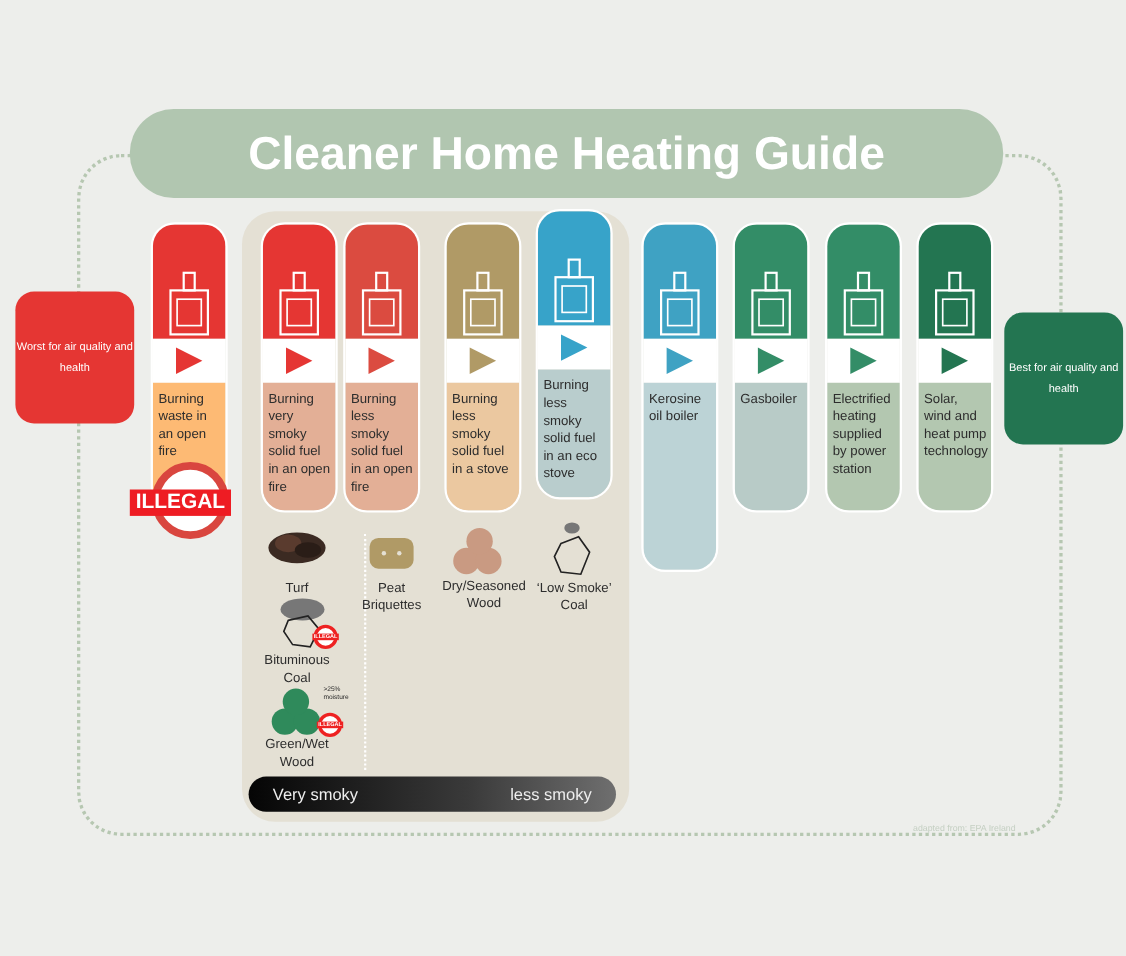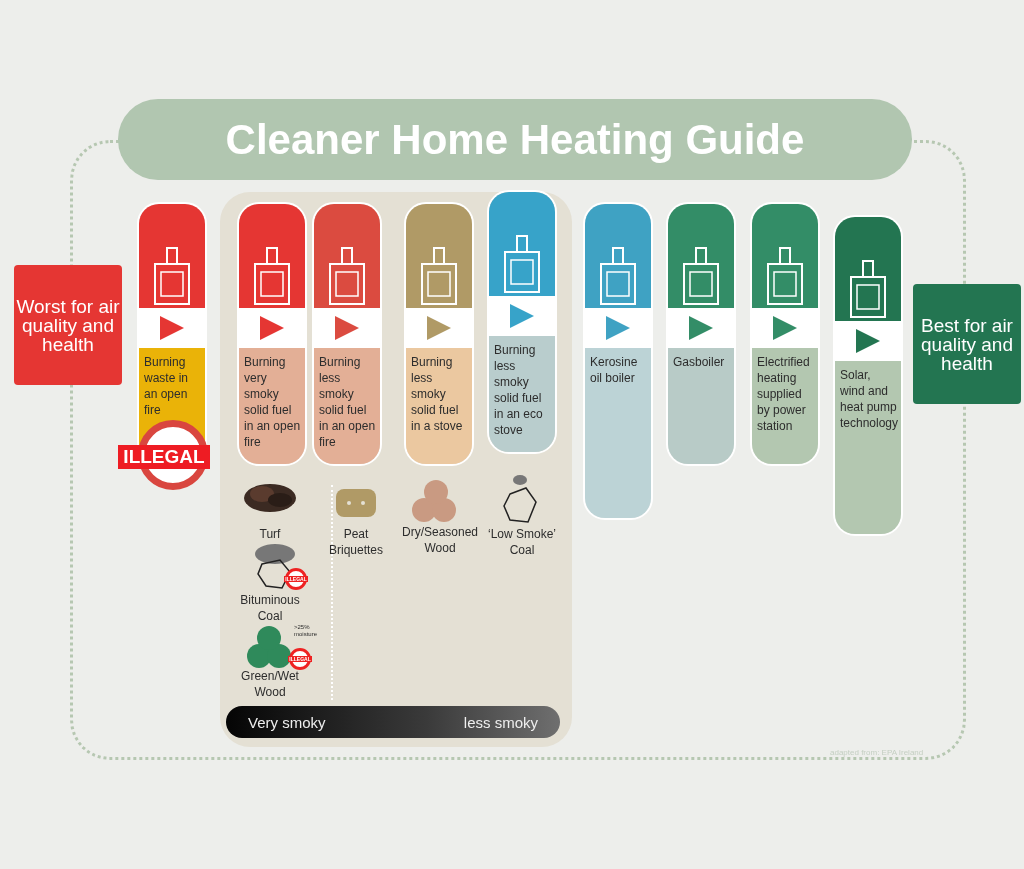--- a/index.html
+++ b/index.html
@@ -5,22 +5,22 @@
   html, body { margin:0; padding:0; }
   body { width:1024px; height:869px; background:#edeeeb; position:relative; overflow:hidden;
          font-family:"Liberation Sans", sans-serif; color:#2b2b2b; }
   .abs { position:absolute; }
   .dotted-frame { left:70px; top:140px; width:896px; height:620px; border:3px dotted #b6c7b1;
                   border-radius:40px; box-sizing:border-box; }
   .title-pill { left:118px; top:99px; width:794px; height:81px; background:#b1c6b0; border-radius:40px;
                 display:flex; align-items:center; justify-content:center; }
   .title-pill span { color:#fff; font-weight:bold; font-size:42px; }
   .group-bg { left:220px; top:192px; width:352px; height:555px; background:#e4e0d4; border-radius:30px; }
-  .side-pill { width:108px; height:120px; border-radius:4px; display:flex; align-items:center;
-               justify-content:center; text-align:center; color:#fff; font-size:19px; line-height:19px; }
+  .side-pill { width:108px; height:120px; border-radius:17px; display:flex; align-items:center;
+               justify-content:center; text-align:center; color:#fff; font-size:10px; line-height:19px; }
   .card { width:70px; height:264px; border-radius:22px; overflow:hidden; border:2px solid #fff;
           box-sizing:border-box; display:flex; flex-direction:column; }
   .card .top { height:104px; display:flex; align-items:flex-end; justify-content:center; }
   .card .mid { height:40px; background:#fff; display:flex; align-items:center; justify-content:center; }
   .card .bot { flex:1; padding:6px 4px 0 5px; font-size:12px; line-height:16px; color:#2d2d2d; }
   .tri { width:0; height:0; border-top:12px solid transparent; border-bottom:12px solid transparent;
          border-left:24px solid #e53633; }
   .fuel-label { font-size:12px; line-height:16px; text-align:center; color:#2d2d2d; }
   .smoky-bar { left:226px; top:706px; width:334px; height:32px; border-radius:16px;
                background:linear-gradient(90deg,#050505,#3a3a3a 60%,#6f6f6f); color:#eee;
@@ -59,21 +59,21 @@
       <div class="top" style="background:#e53633">
        <svg width="50" height="70">
          <rect x="8" y="26" width="34" height="40" fill="none" stroke="#fff" stroke-width="2"></rect>
          <rect x="20" y="10" width="10" height="16" fill="none" stroke="#fff" stroke-width="2"></rect>
          <rect x="14" y="34" width="22" height="24" fill="none" stroke="#fff" stroke-width="1.5"></rect>
        </svg>
       </div>
      <div class="mid">
        <div class="tri" style="border-left-color:#e53633"></div>
       </div>
-     <div class="bot" style="background:#eab308">Burning waste in an open fire</div>
+     <div class="bot" style="background:#fdba74">Burning waste in an open fire</div>
     </div>
     <div class="abs card" style="left: 237px; top: 202px; height: 264px;">
       <div class="top" style="background:#e53633">
        <svg width="50" height="70">
          <rect x="8" y="26" width="34" height="40" fill="none" stroke="#fff" stroke-width="2"></rect>
          <rect x="20" y="10" width="10" height="16" fill="none" stroke="#fff" stroke-width="2"></rect>
          <rect x="14" y="34" width="22" height="24" fill="none" stroke="#fff" stroke-width="1.5"></rect>
        </svg>
       </div>
      <div class="mid">
@@ -152,21 +152,21 @@
          <rect x="8" y="26" width="34" height="40" fill="none" stroke="#fff" stroke-width="2"></rect>
          <rect x="20" y="10" width="10" height="16" fill="none" stroke="#fff" stroke-width="2"></rect>
          <rect x="14" y="34" width="22" height="24" fill="none" stroke="#fff" stroke-width="1.5"></rect>
        </svg>
       </div>
      <div class="mid">
        <div class="tri" style="border-left-color:#338d67"></div>
       </div>
      <div class="bot" style="background:#b3c7b0">Electrified heating supplied by power station</div>
     </div>
-    <div class="abs card" style="left: 833px; top: 215px; height: 321px;">
+    <div class="abs card" style="left: 833px; top: 202px; height: 264px;">
       <div class="top" style="background:#237551">
        <svg width="50" height="70">
          <rect x="8" y="26" width="34" height="40" fill="none" stroke="#fff" stroke-width="2"></rect>
          <rect x="20" y="10" width="10" height="16" fill="none" stroke="#fff" stroke-width="2"></rect>
          <rect x="14" y="34" width="22" height="24" fill="none" stroke="#fff" stroke-width="1.5"></rect>
        </svg>
       </div>
      <div class="mid">
        <div class="tri" style="border-left-color:#237551"></div>
       </div>

